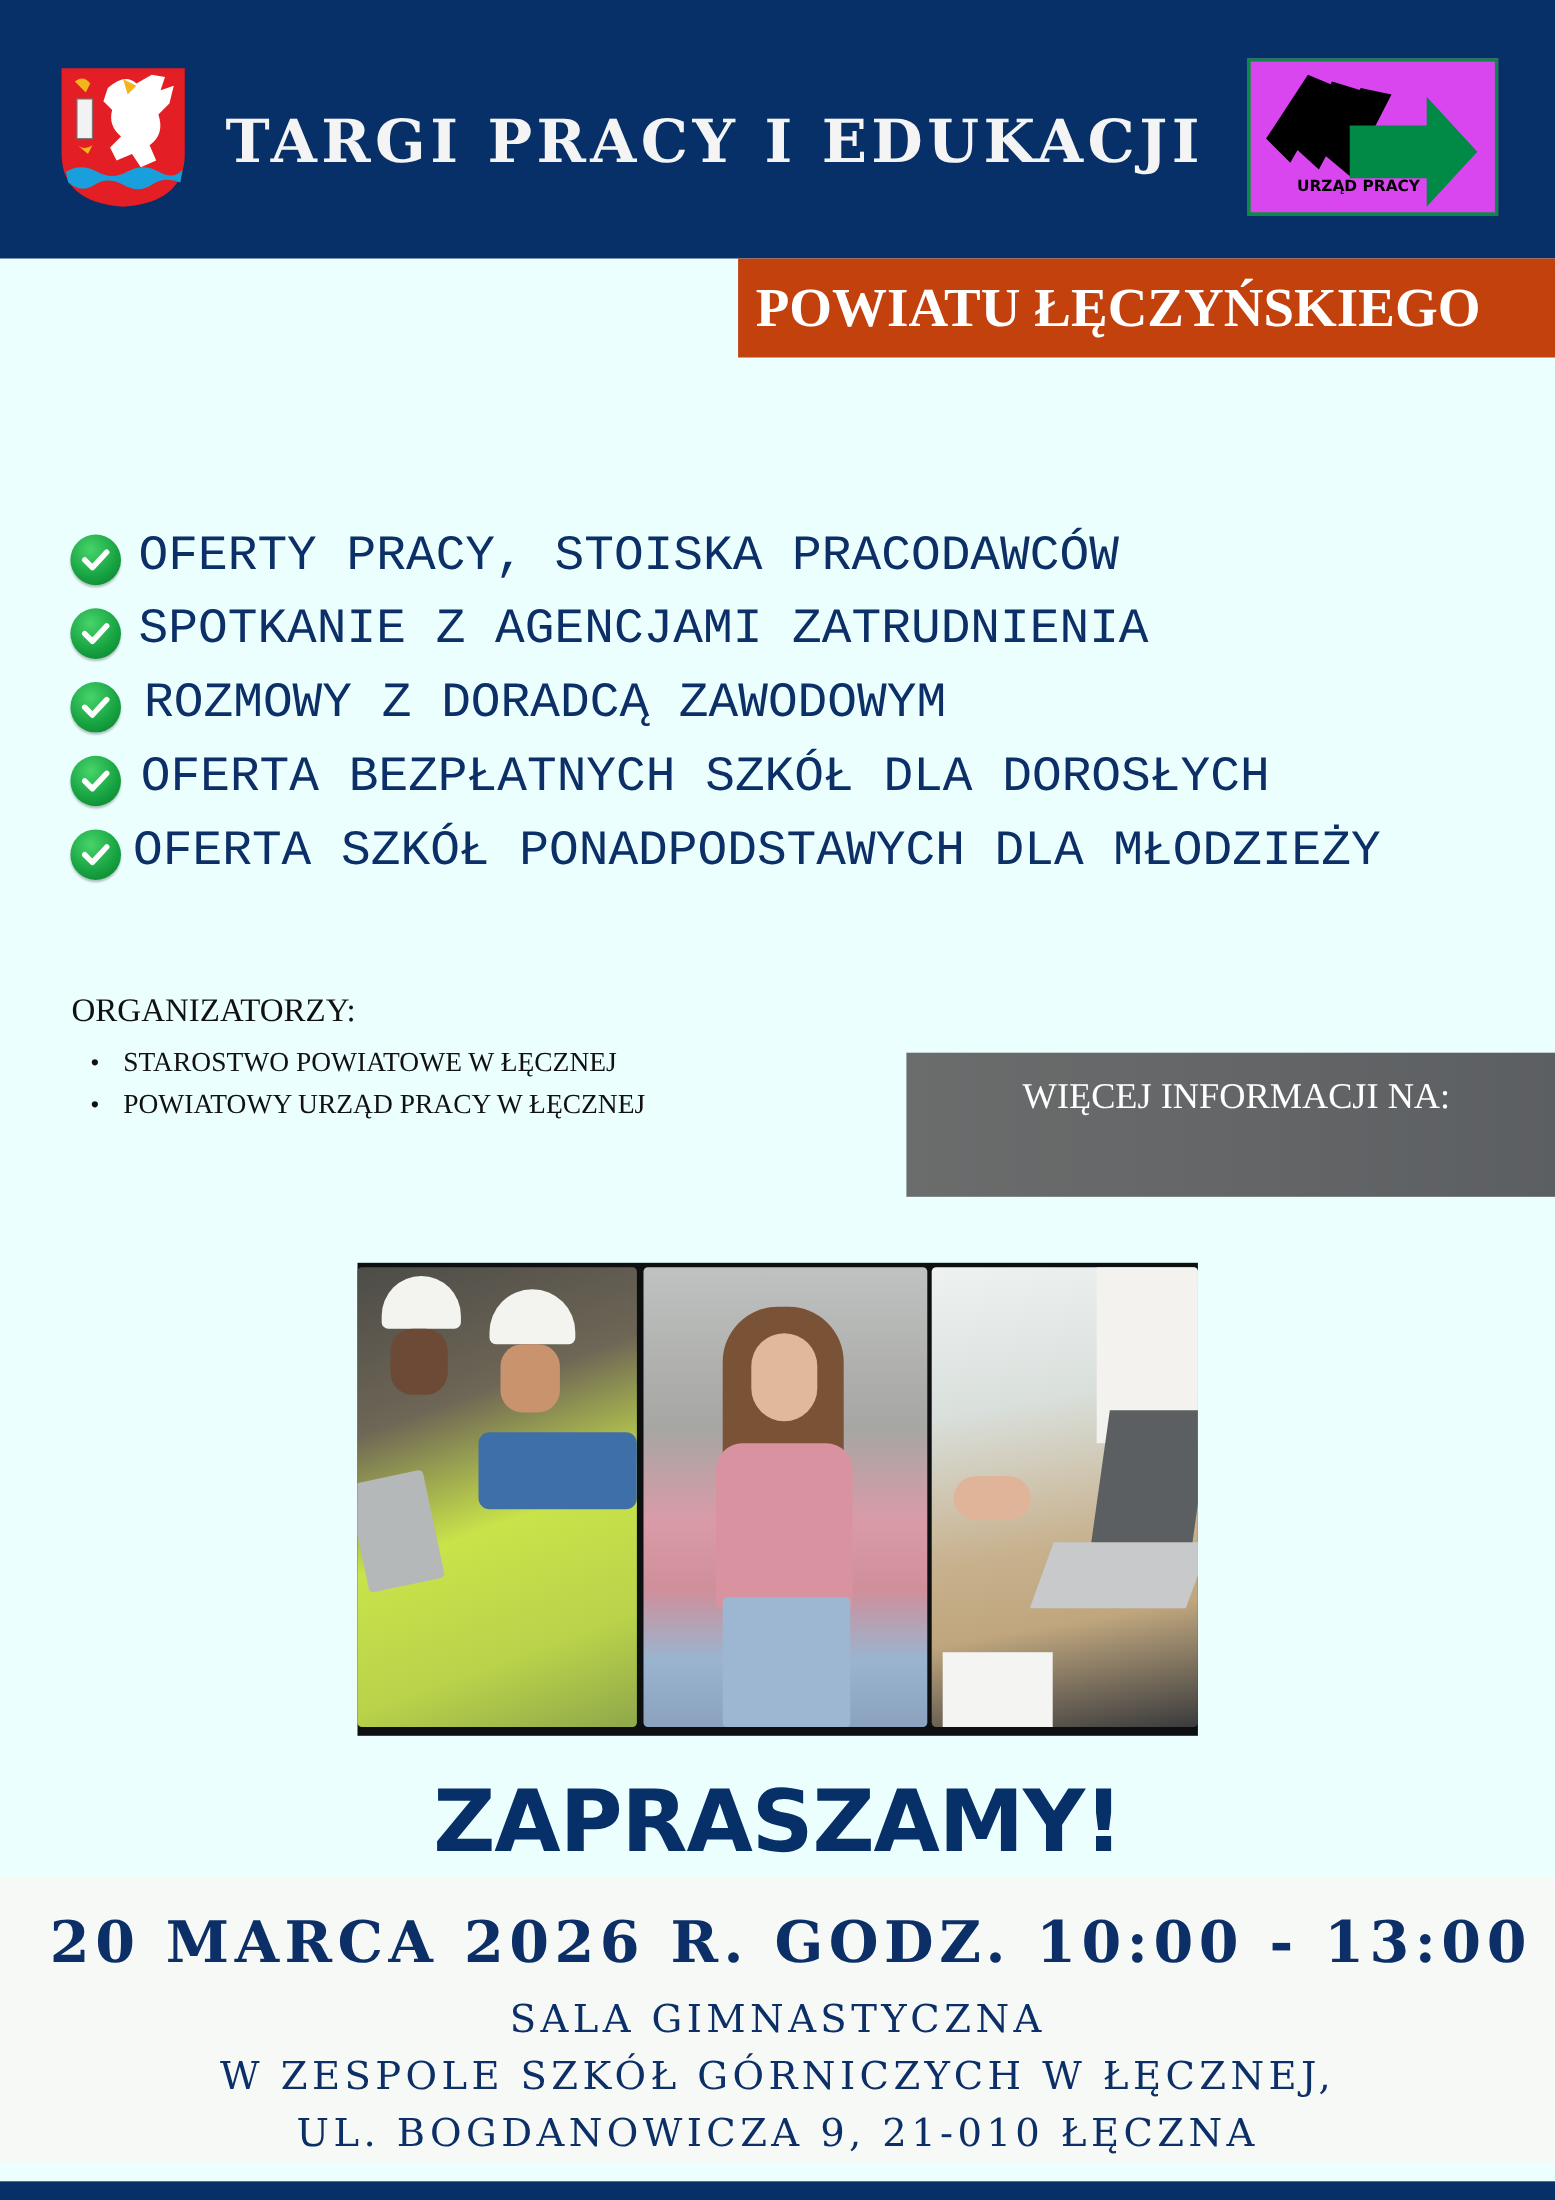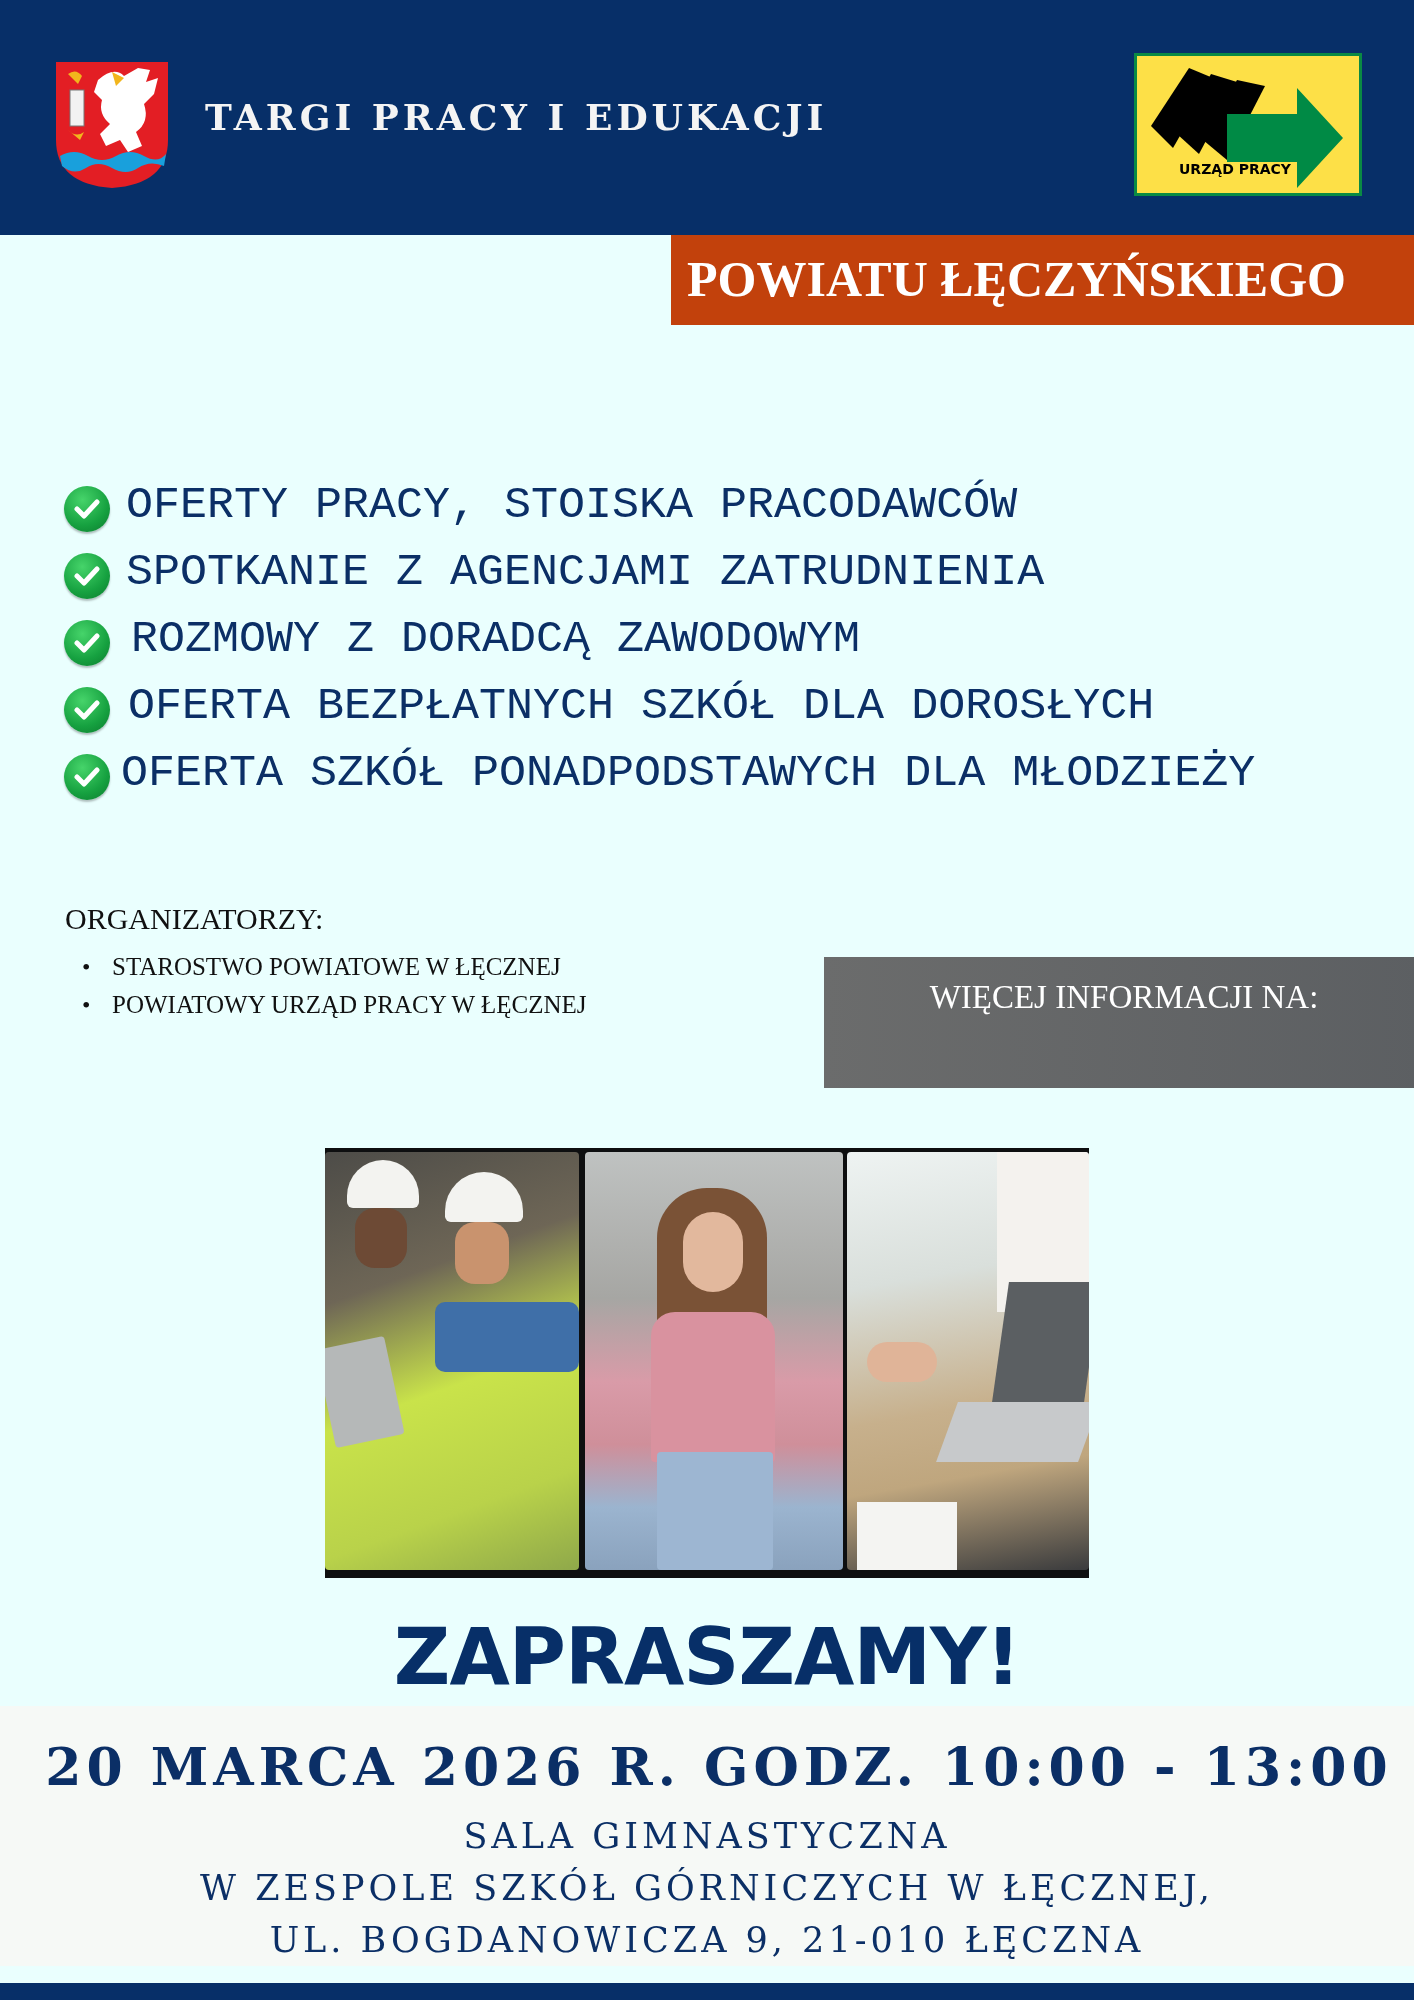--- a/index.html
+++ b/index.html
@@ -1,21 +1,21 @@
 <!DOCTYPE html>
 <html><head>
   <meta charset="utf-8">
   <style>
     * { box-sizing: border-box; margin: 0; padding: 0; }
     html, body { width: 1414px; height: 2000px; overflow: hidden; }
     body { background: #eafffe; font-family: "DejaVu Serif", serif; position: relative; color: #0b2f66; }
     .header { position: absolute; left: 0; top: 0; width: 1414px; height: 235px; background: #072f68; }
     .crest { position: absolute; left: 54px; top: 60px; width: 116px; height: 130px; }
-    .title { position: absolute; left: 205px; top: 96px; font-family: "DejaVu Serif", serif; font-weight: bold; color: #f4f4f4; font-size: 36px; letter-spacing: 4px; white-space: nowrap; }
-    .up-logo { position: absolute; left: 1134px; top: 53px; width: 228px; height: 143px; background: #fde047; border: 3px solid #0a8a44; }
+    .title { position: absolute; left: 205px; top: 96px; font-family: "DejaVu Serif", serif; font-weight: bold; color: #f4f4f4; font-size: 54px; letter-spacing: 4px; white-space: nowrap; }
+    .up-logo { position: absolute; left: 1134px; top: 53px; width: 228px; height: 143px; background: #d946ef; border: 3px solid #0a8a44; }
     .green-band { position: absolute; left: 671px; top: 235px; width: 743px; height: 90px; background: #c2410c; font-weight: bold; }
     .green-band span { position: absolute; left: 16px; top: 15px; color: #fff; font-family: "Liberation Serif", serif; font-size: 50px; white-space: nowrap; }
     .features { position: absolute; left: 64px; top: 470px; }
     .feature { position: relative; height: 67px; display: block; }
     .feature .check { position: absolute; left: 0; top: 16px; width: 46px; height: 46px; border-radius: 50%;
       background: radial-gradient(circle at 40% 30%, #46d46a, #16a140 60%, #0c7a2e); box-shadow: 0 2px 2px rgba(0,0,0,0.25); }
     .feature .check svg { position: absolute; left: 10px; top: 11px; }
     .feature .label { position: absolute; top: 10px; white-space: nowrap; font-family: Liberation Mono, monospace; font-size: 45px; color: #0b2f66; }
     .org-title { position: absolute; left: 65px; top: 902px; font-family: "Liberation Serif", serif; font-size: 30px; color: #111; }
     .org-list { position: absolute; left: 82px; top: 948px; list-style: none; }

